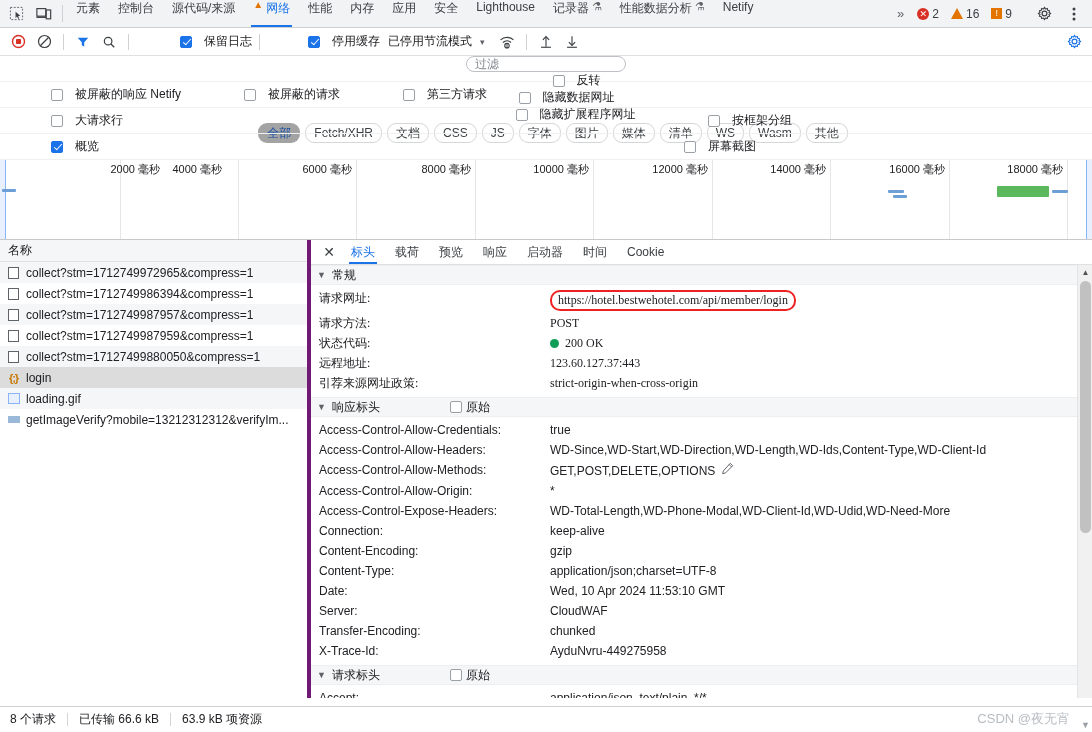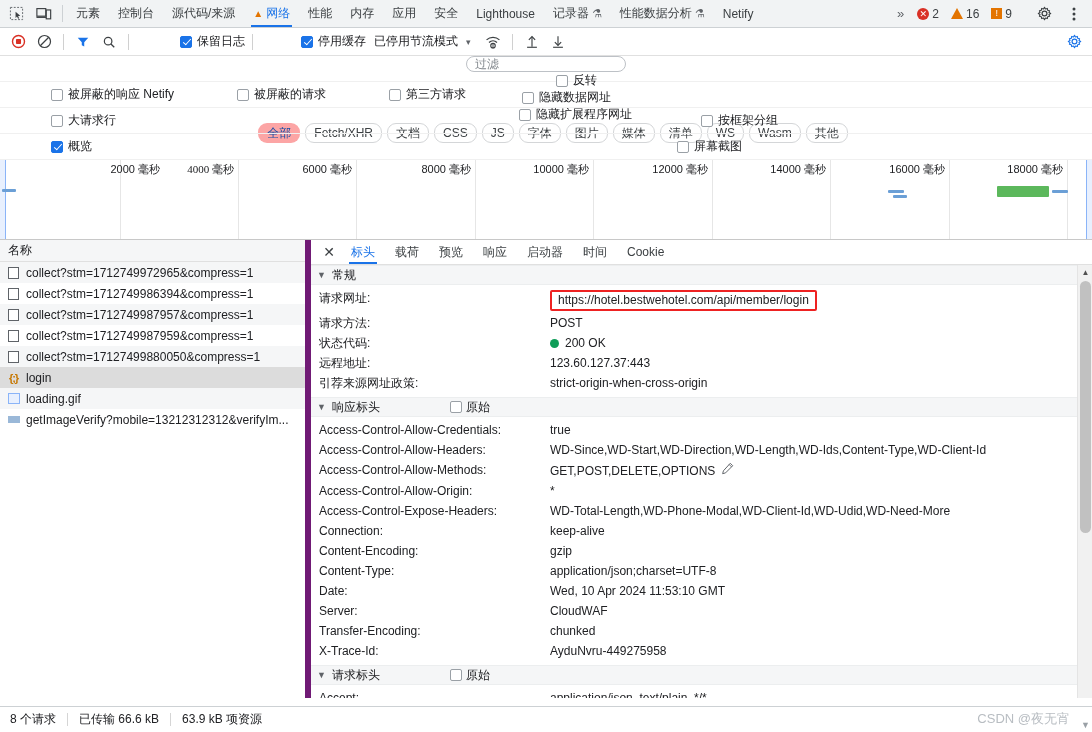--- a/index.html
+++ b/index.html
@@ -22,21 +22,21 @@
     background: #f1f3f4;
     border-bottom: 1px solid #cdd1d4;
     padding-left: 2px;
   }
   .tb-icon {
     width: 28px; display: flex; align-items: center; justify-content: center;
     cursor: pointer;
   }
   .tb-sep { width: 1px; background: #cdd1d4; margin: 5px 4px; }
   .tab {
-    display: flex; align-items: center; gap: 3px;
+    display: flex; align-items: flex-start; gap: 3px;
     padding: 0 9px;
     font-size: 12px; color: #3c4043;
     cursor: pointer; position: relative;
     white-space: nowrap;
   }
   .tab.active { color: #1a73e8; }
   .tab.active::after {
     content: ""; position: absolute; left: 7px; right: 7px; bottom: 0;
     height: 2px; background: #1a73e8;
   }
@@ -55,21 +55,21 @@
     display: flex; align-items: center;
     background: #ffffff;
     border-bottom: 1px solid #e0e0e0;
     padding: 0 6px; gap: 2px;
   }
   .tool-btn {
     width: 24px; height: 22px; display: flex; align-items: center; justify-content: center;
     cursor: pointer; border-radius: 2px;
   }
   .vsep { width: 1px; height: 16px; background: #d0d0d0; margin: 0 5px; }
-  .chk-wrap { display: flex; align-items: center; gap: 5px; cursor: pointer; white-space: nowrap; font-size: 12px; color: #202124; padding-left: 41px; }
+  .chk-wrap { display: flex; align-items: center; gap: 12px; cursor: pointer; white-space: nowrap; font-size: 12px; color: #202124; padding-left: 41px; }
   .cbox { width: 12px; height: 12px; border: 1px solid #9aa0a6; border-radius: 2px; background: #fff; flex: none; position: relative; }
   .cbox.on { background: #1a73e8; border-color: #1a73e8; }
   .cbox.on::after {
     content: ""; position: absolute; left: 3.5px; top: 0.5px;
     width: 3px; height: 7px; border: solid #fff; border-width: 0 1.7px 1.7px 0; transform: rotate(42deg);
   }
   .throttle-label { font-size: 12px; color: #202124; margin-left: 6px; white-space: nowrap; }
   .caret-dn { margin-left: 6px; color: #5f6368; font-size: 9px; cursor: pointer; }
 
   
@@ -87,21 +87,21 @@
     outline: none; background: #fff;
     font-family: inherit;
   }
   .filter-input::placeholder { color: #80868b; }
   .ftype {
     font-size: 12px; color: #3c4043;
     padding: 1px 8px; border-radius: 9px; cursor: pointer;
     white-space: nowrap; line-height: 16px;
     border: 1px solid transparent;
   }
-  .ftype.sel { background: #fca5a5; color: #174ea6; }
+  .ftype.sel { background: #a3a3a3; color: #174ea6; }
   .ftype.boxed { border: 1px solid #d4d6d8; }
 
   
   .chkrow {
     height: 26px; min-height: 26px;
     display: flex; align-items: center; padding: 0 10px; gap: 22px;
     border-bottom: 1px solid #f0f0f0;
   }
   .chkrow.split { justify-content: flex-start; gap: 0; }
   .chkrow .mid-grp { margin-left: 544px; }
@@ -121,21 +121,21 @@
     padding-right: 4px; white-space: nowrap;
   }
   .ov-band { position: absolute; height: 3px; border-radius: 1px; }
   .ov-sel-l { position: absolute; left: 0; top: 0; bottom: 0; width: 6px; background: #e8f0fe; border-right: 1px solid #8ab4f8; }
   .ov-sel-r { position: absolute; right: 0; top: 0; bottom: 0; width: 6px; background: #e8f0fe; border-left: 1px solid #8ab4f8; }
 
   
   .main { flex: 1; display: flex; min-height: 0; }
   .reqlist {
     width: 311px; min-width: 311px;
-    border-right: 6px solid #701a75;
+    border-right: 4px solid #701a75;
     display: flex; flex-direction: column;
     background: #fff; overflow: hidden;
   }
   .rl-head {
     height: 22px; min-height: 22px;
     display: flex; align-items: center;
     padding-left: 8px;
     background: #f5f6f7;
     border-bottom: 1px solid #e0e0e0;
     font-size: 12px; color: #202124;
@@ -181,21 +181,21 @@
   .raw-chk { display: flex; align-items: center; gap: 4px; margin-left: 64px; font-size: 12px; cursor: pointer; }
   .hrow {
     display: flex; align-items: flex-start;
     padding: 2px 0 2px 6px; font-size: 12px; line-height: 16px;
   }
   .hkey { width: 233px; min-width: 233px; color: #202124; padding-left: 2px; }
   .hval { color: #202124; display: flex; align-items: center; gap: 6px; flex: 1; min-width: 0; }
   .hval .txt { overflow: hidden; text-overflow: ellipsis; white-space: nowrap; }
   .status-dot { width: 9px; height: 9px; border-radius: 50%; background: #0f9d58; flex: none; display: inline-block; }
   .url-box {
-    border: 2px solid #ee2222; border-radius: 2px;
+    border: 2px solid #ee2222; border-radius: 10px;
     padding: 1px 6px; display: inline-block; line-height: 15px;
   }
   .pencil { flex: none; }
 
   
   .vscroll {
     position: absolute; right: 0; top: 0; bottom: 0; width: 15px;
     background: #f1f1f1; border-left: 1px solid #e4e4e4;
   }
   .vscroll .thumb { position: absolute; left: 2px; width: 11px; background: #c1c1c1; border-radius: 6px; }
@@ -446,21 +446,21 @@
       <span>屏幕截图</span>
     </label>
   </div>
 
   <div class="overview" id="overview-host">
     <div class="ov-sel-l"></div>
     <div class="ov-sel-r"></div>
   <div class="ov-div" style="left: 120px;"></div>
       <div class="ov-lbl" style="left: 120px; margin-left: 44px;">2000 毫秒</div>
       <div class="ov-div" style="left: 238px;"></div>
-      <div class="ov-lbl" style="left: 238px; font-family: Liberation Serif, serif;">4000 毫秒</div>
+      <div class="ov-lbl" style="left: 226px;">4000 毫秒</div>
       <div class="ov-div" style="left: 356px;"></div>
       <div class="ov-lbl" style="left: 356px;">6000 毫秒</div>
       <div class="ov-div" style="left: 475px;"></div>
       <div class="ov-lbl" style="left: 475px;">8000 毫秒</div>
       <div class="ov-div" style="left: 593px;"></div>
       <div class="ov-lbl" style="left: 593px;">10000 毫秒</div>
       <div class="ov-div" style="left: 712px;"></div>
       <div class="ov-lbl" style="left: 712px;">12000 毫秒</div>
       <div class="ov-div" style="left: 830px;"></div>
       <div class="ov-lbl" style="left: 830px;">14000 毫秒</div>
@@ -545,21 +545,21 @@
             <div class="dtab">时间</div>
             <div class="dtab">Cookie</div>
           </div>
       </div>
       <div class="dbody">
 
         <div class="sec-head">
           <span class="tri">▼</span>
           <span>常规</span>
         </div>
-        <div id="general-host" style="padding-top:3px;">
+        <div id="general-host" style="padding-top:3px;font-family:Liberation Serif, serif;">
             <div class="hrow">
               <div class="hkey">请求网址:</div>
               <div class="hval">
                 <span class="txt url-box">https://hotel.bestwehotel.com/api/member/login</span>
               </div>
             </div>
             <div class="hrow">
               <div class="hkey">请求方法:</div>
               <div class="hval">
                 <span class="txt">POST</span>

